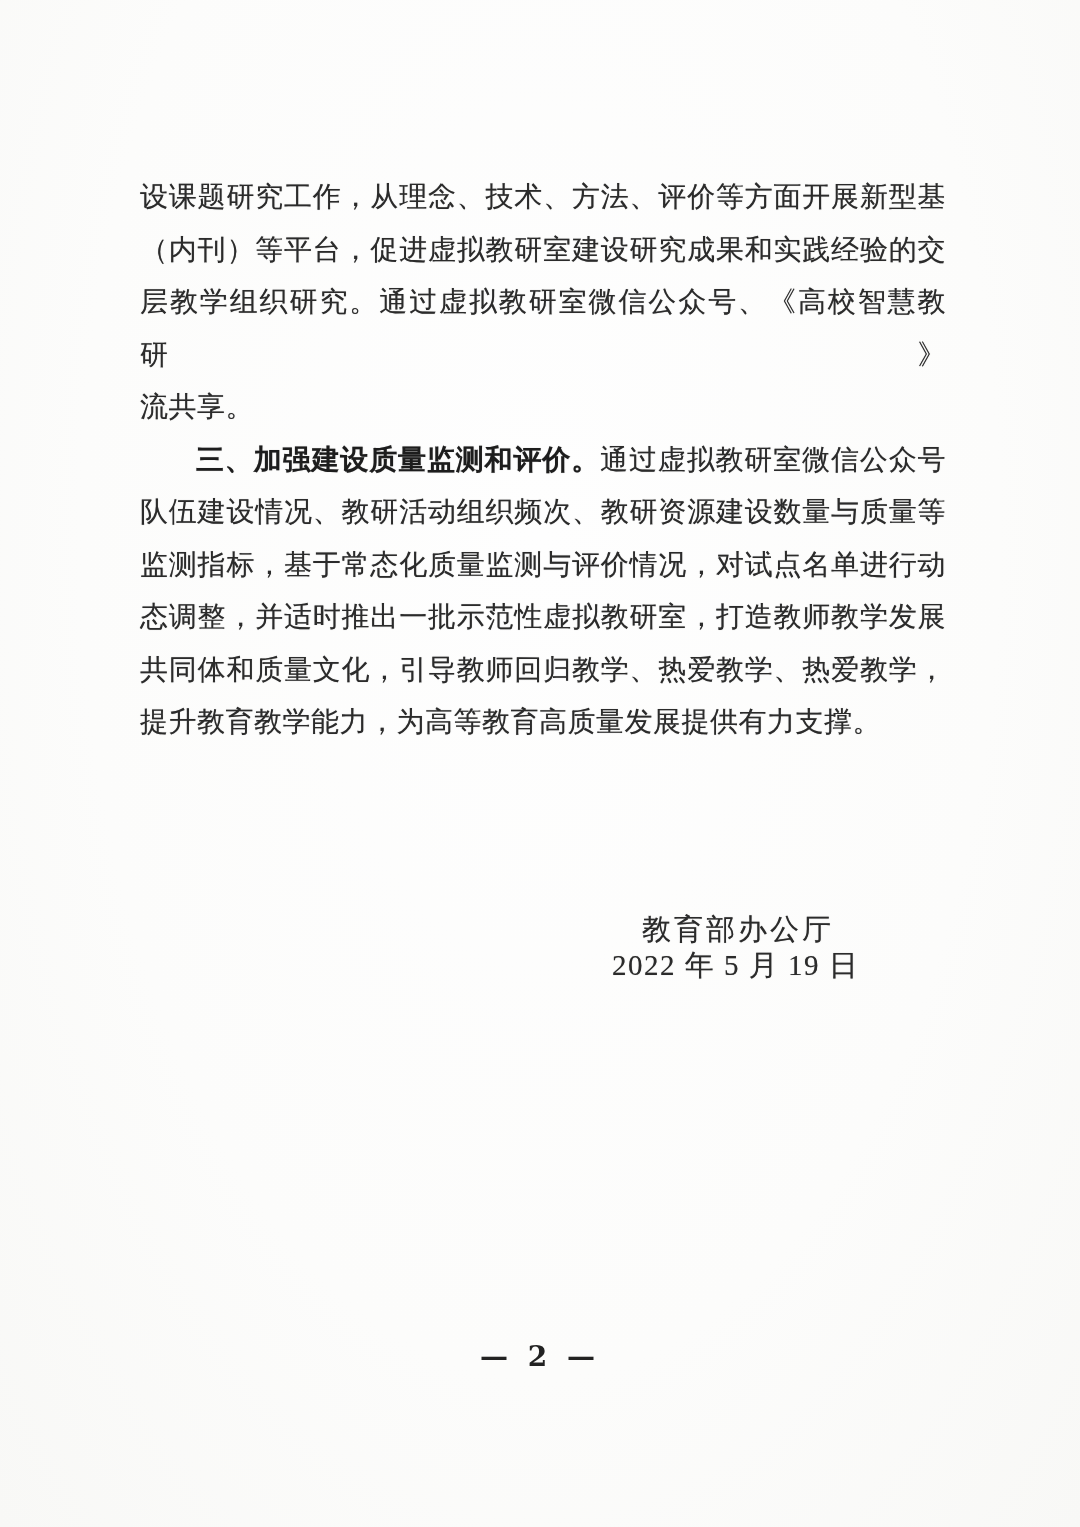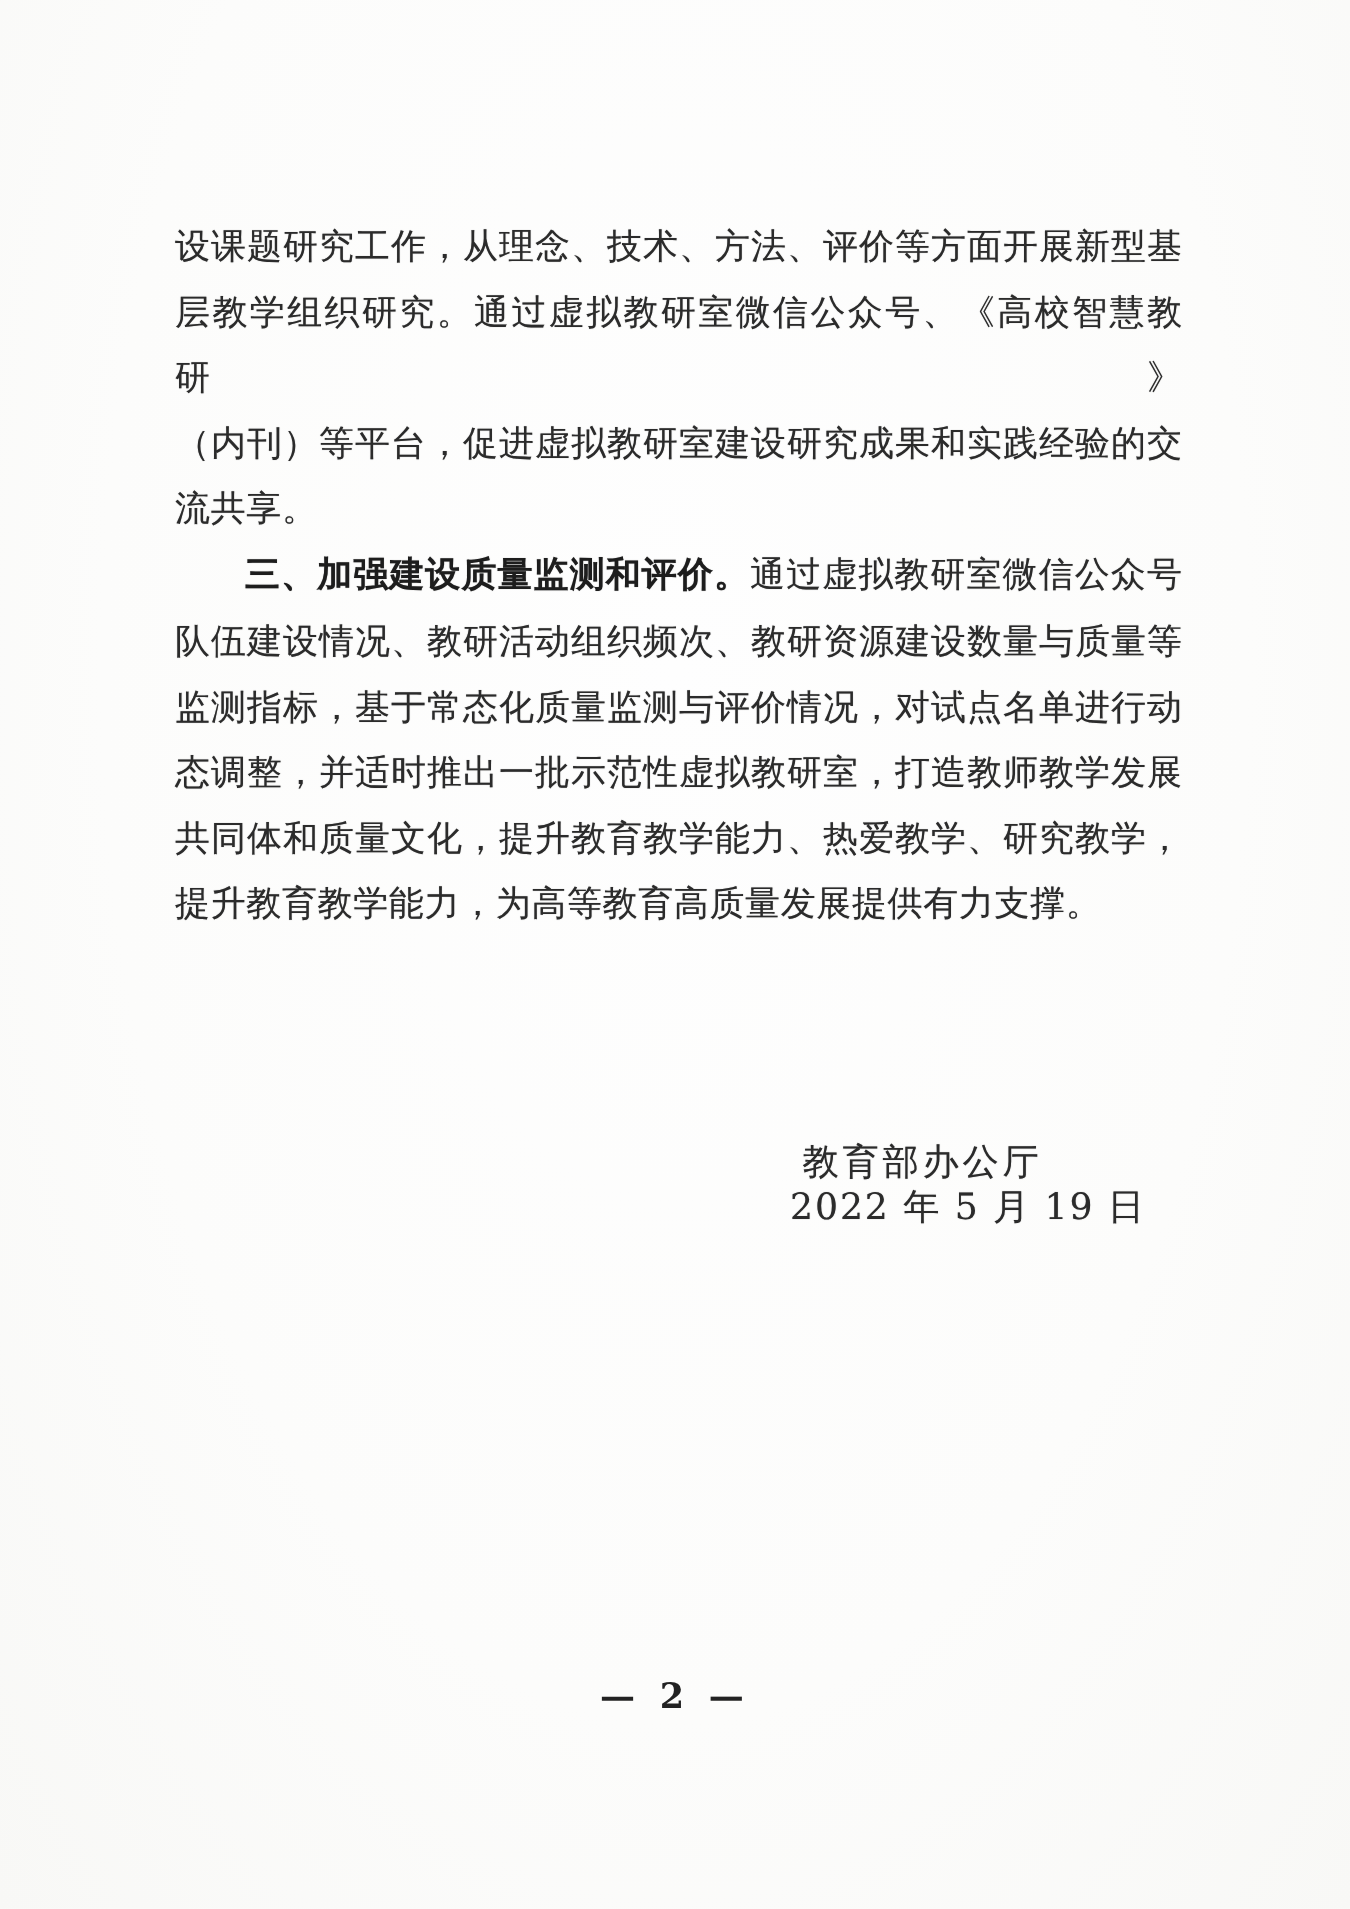--- a/index.html
+++ b/index.html
@@ -57,53 +57,54 @@
     position: absolute;
     top: 910px;
     left: 642px;
     font-size: 29px;
     letter-spacing: 3px;
     text-shadow: 0 0 0.7px rgba(45,45,45,0.55);
   }
   .date {
     position: absolute;
     top: 946px;
-    left: 632px;
+    left: 612px;
     font-size: 29px;
     letter-spacing: 1.5px;
     text-shadow: 0 0 0.7px rgba(45,45,45,0.55);
+    font-family: Liberation Serif, serif;
   }
   .pagenum {
     position: absolute;
     top: 1340px;
     left: 0;
     width: 100%;
     text-align: center;
     font-size: 28px;
     font-weight: 700;
     letter-spacing: 5px;
     color: #222;
   }
 </style>
 </head>
 <body>
 
 <div class="page">
 
   <div class="body-text">
     <div class="line j">设课题研究工作，从理念、技术、方法、评价等方面开展新型基</div>
+    <div class="line j">（内刊）等平台，促进虚拟教研室建设研究成果和实践经验的交</div>
     <div class="line j">层教学组织研究。通过虚拟教研室微信公众号、《高校智慧教研》</div>
-    <div class="line j">（内刊）等平台，促进虚拟教研室建设研究成果和实践经验的交</div>
     <div class="line">流共享。</div>
 
     <div class="line j indent"><span class="hei">三、加强建设质量监测和评价。</span><span>通过虚拟教研室微信公众号</span></div>
     <div class="line j">队伍建设情况、教研活动组织频次、教研资源建设数量与质量等</div>
     <div class="line j">监测指标，基于常态化质量监测与评价情况，对试点名单进行动</div>
     <div class="line j">态调整，并适时推出一批示范性虚拟教研室，打造教师教学发展</div>
-    <div class="line j">共同体和质量文化，提升教育教学能力、热爱教学、研究教学，</div>
+    <div class="line j">共同体和质量文化，引导教师回归教学、热爱教学、热爱教学，</div>
     <div class="line">提升教育教学能力，为高等教育高质量发展提供有力支撑。</div>
   </div>
 
 
   <div class="signature">教育部办公厅</div>
 
   <div class="date">2022 年 5 月 19 日</div>
 
   <div class="pagenum">— 2 —</div>
 

